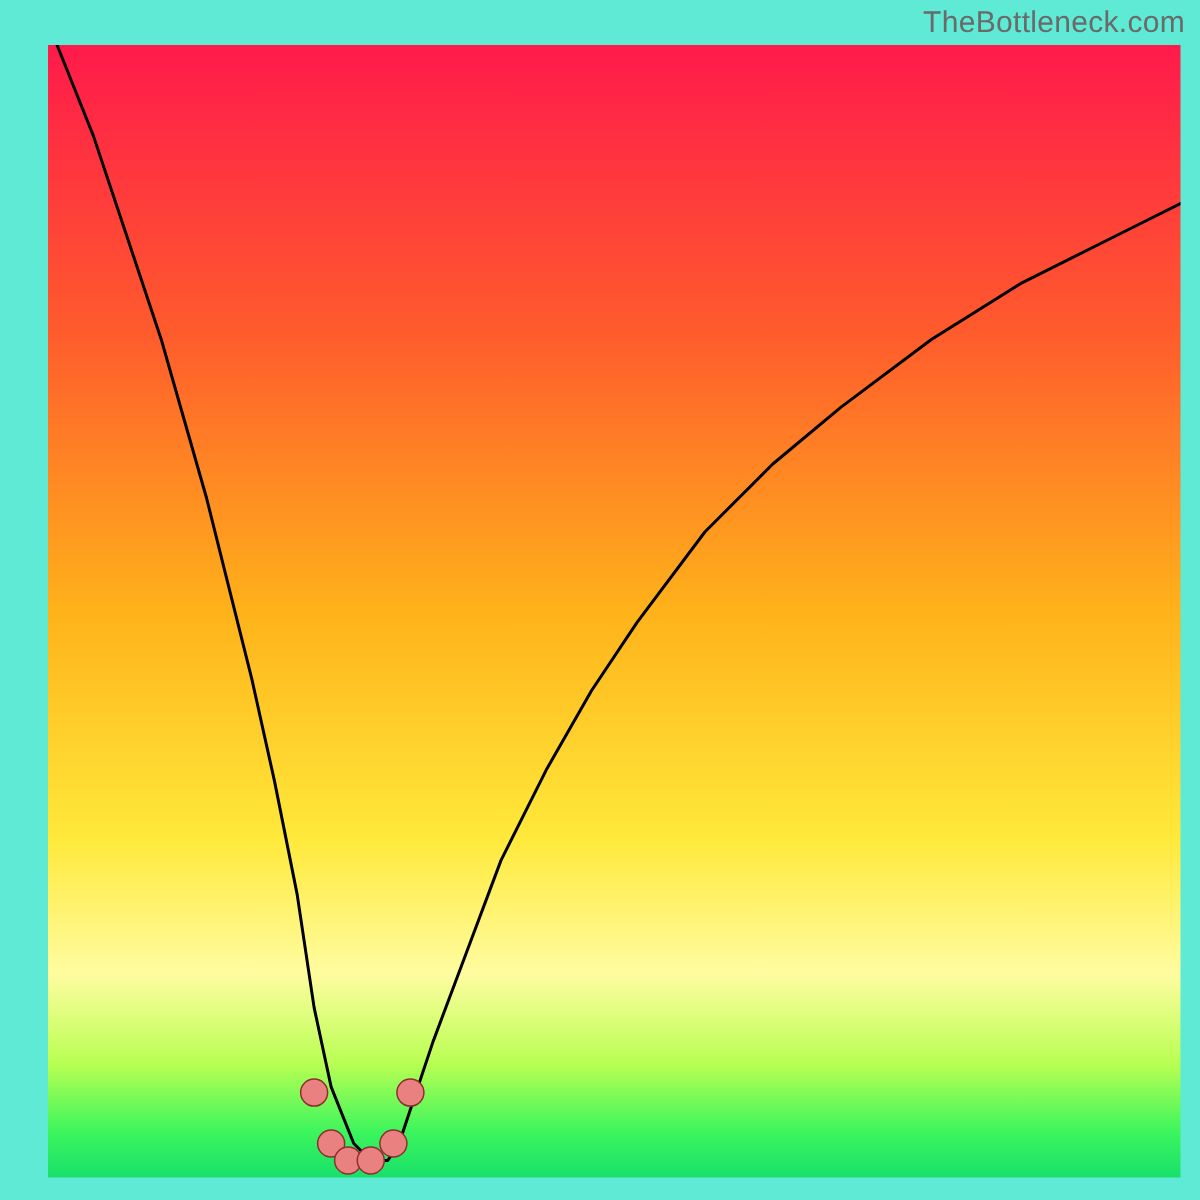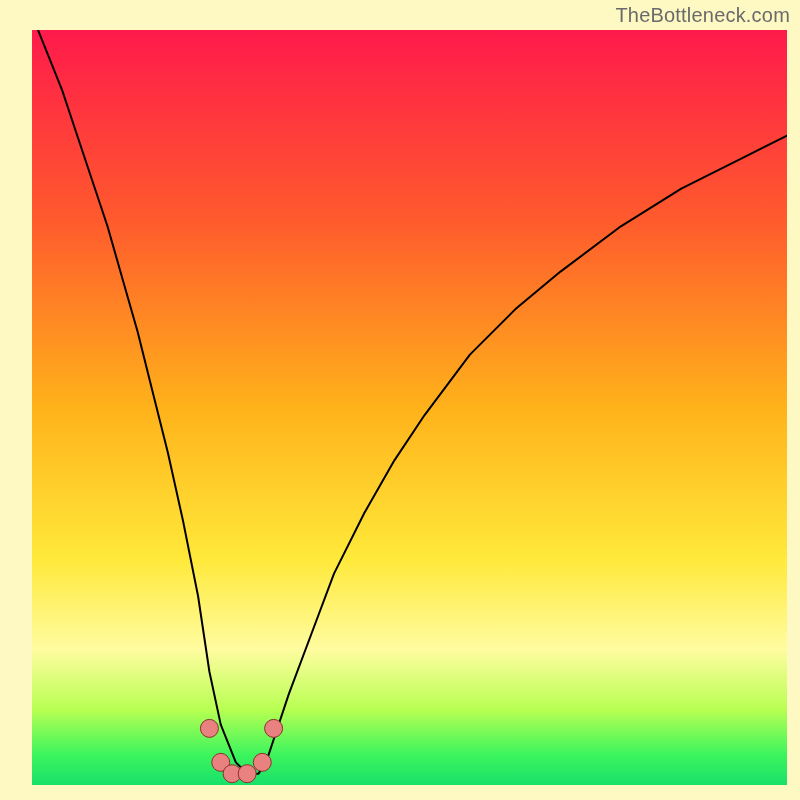--- a/index.html
+++ b/index.html
@@ -8,21 +8,21 @@
     width: 800px;
     height: 800px;
     overflow: hidden;
     background: #000;
     font-family: Arial, Helvetica, sans-serif;
   }
   .stage {
     position: relative;
     width: 800px;
     height: 800px;
-    background: #fef9c3;
+    background: #5eead4;
   }
   .watermark {
     position: absolute;
     top: 4px;
     right: 10px;
     color: #6a6a6a;
     font-size: 20px;
     font-weight: 500;
     letter-spacing: 0.2px;
     user-select: none;

